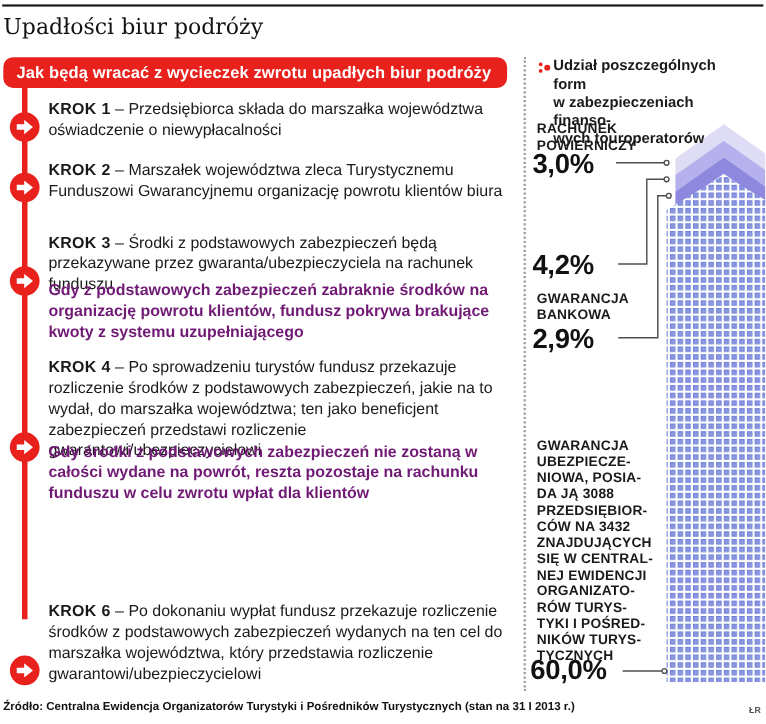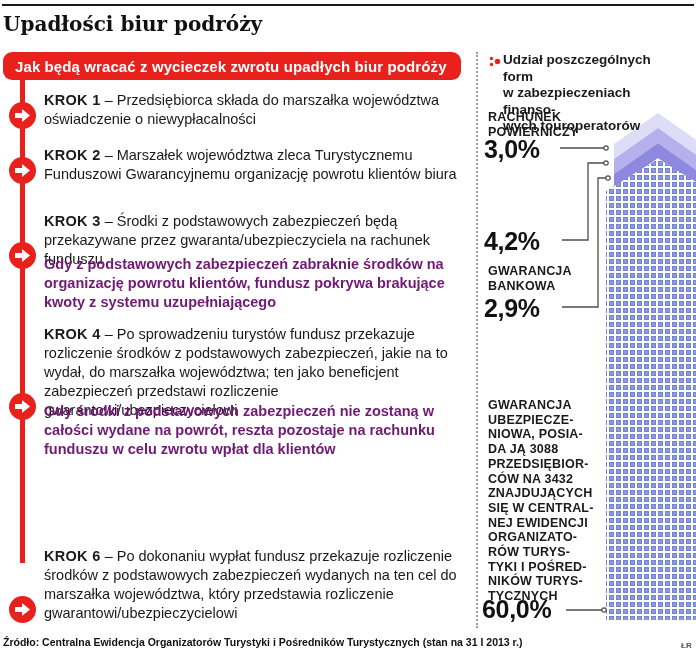--- a/index.html
+++ b/index.html
@@ -1,20 +1,20 @@
 <!DOCTYPE html>
 <html><head>
 <meta charset="utf-8">
 <style>
   html,body{margin:0;padding:0;background:#fff;}
   #page{position:relative;width:696px;height:658px;background:#fff;overflow:hidden;
         font-family:"Liberation Sans","DejaVu Sans",sans-serif;color:#1a1a1a;}
   .toprule{position:absolute;left:2px;top:4px;width:692px;height:2px;background:#1a1a1a;}
   .title{position:absolute;left:3px;top:12px;font-family:"DejaVu Serif","Liberation Serif",serif;
-         font-weight:bold;font-size:20px;color:#111;}
+         font-weight:normal;font-size:20px;color:#111;}
   .banner{position:absolute;left:3px;top:52px;width:458px;height:28px;background:#e8211c;
           border-radius:9px;display:flex;align-items:center;box-sizing:border-box;padding:0 12px;}
   .banner span{color:#fff;font-weight:bold;font-size:15px;letter-spacing:.1px;}
   .redline{position:absolute;left:20px;top:76px;width:5px;height:487px;background:#e8211c;}
   .step{position:absolute;left:9px;width:452px;display:flex;align-items:flex-end;}
   .step-icon{flex:0 0 27px;width:27px;height:27px;border-radius:50%;background:#e8211c;
              display:flex;align-items:center;justify-content:center;margin-right:8px;}
   .step-icon svg{display:block;}
   .step-body{font-size:14.5px;line-height:19px;width:417px;}
   .step-body b{font-weight:bold;letter-spacing:.3px;}

